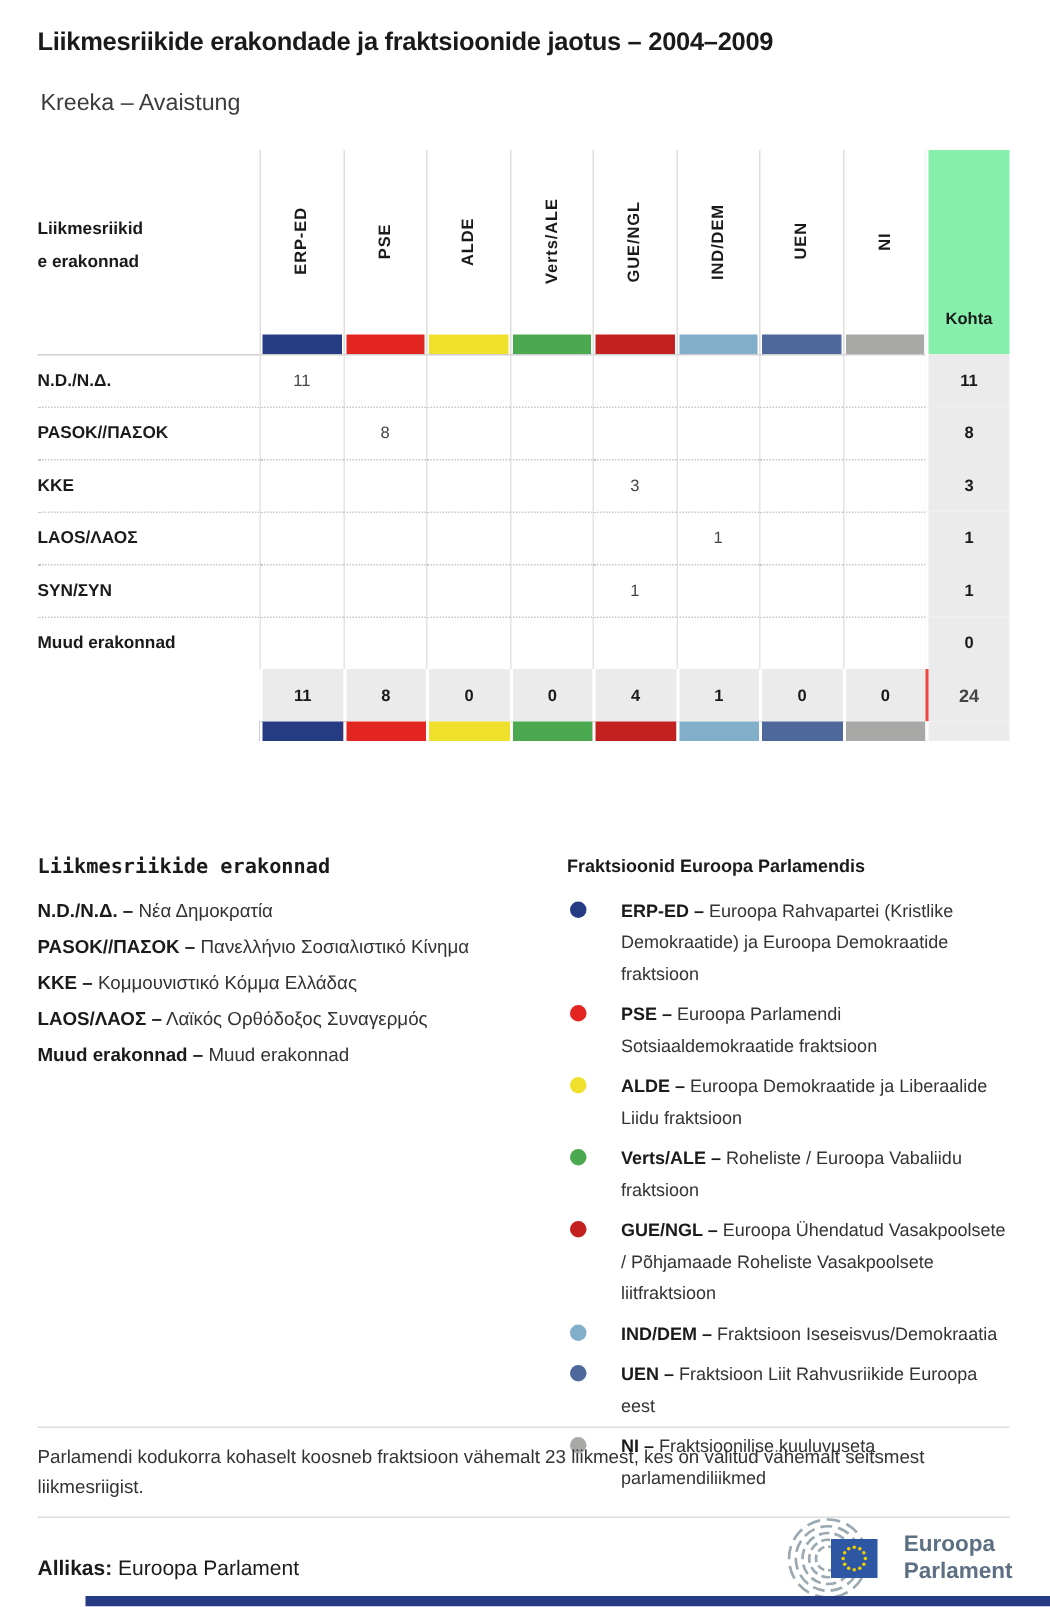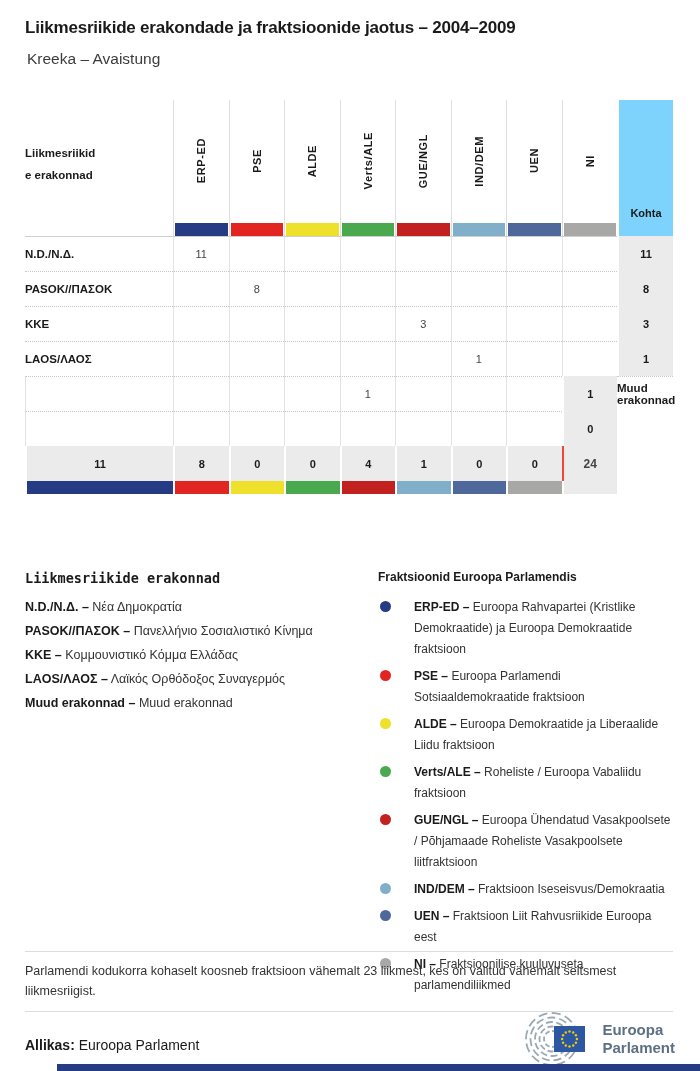--- a/index.html
+++ b/index.html
@@ -2,21 +2,21 @@
 <html><head>
 <meta charset="utf-8">
 <style>
   * { margin:0; padding:0; box-sizing:border-box; }
   body { background:#fff; }
   .page {
     position:relative; width:700px; height:1071px; background:#ffffff;
     font-family:"Liberation Sans", sans-serif; color:#1a1a1a; overflow:hidden;
   }
   .title { position:absolute; left:25px; top:18px; font-size:17px; font-weight:bold; letter-spacing:-0.2px; }
-  .subtitle { position:absolute; left:27px; top:50px; font-size:15.5px; color:#3c3c3c; }
+  .subtitle { position:absolute; left:27px; top:60px; font-size:15.5px; color:#3c3c3c; }
 
   
   .tbl {
     position:absolute; left:25px; top:100px; width:648px;
     display:grid;
     grid-template-columns:148px repeat(8, 55.5px) 56px;
     grid-auto-rows:35px;
     grid-template-rows:136px repeat(7, 35px) 13px;
   }
   .hcell { position:relative; border-left:1px solid #dedede; }
@@ -24,21 +24,21 @@
   .vtext {
     writing-mode:vertical-rl; transform:rotate(180deg);
     font-size:11px; font-weight:bold; letter-spacing:0.6px; white-space:nowrap; color:#1a1a1a;
   }
   .cbar { position:absolute; left:1px; right:1px; bottom:0; height:13px; }
   .rowhead-hcell { position:relative; }
   .rowhead-text {
     position:absolute; left:0; top:42px; width:72px;
     font-size:11.5px; font-weight:bold; line-height:22px; word-break:break-all;
   }
-  .kohta-hcell { background:#7dd3fc; display:flex; align-items:flex-end; justify-content:center;
+  .kohta-hcell { background:#86efac; display:flex; align-items:flex-end; justify-content:center;
     padding-bottom:17px; font-size:11px; font-weight:bold; border-left:2px solid #fff; }
 
   .cell { display:flex; align-items:center; justify-content:center; font-size:11px; color:#444; }
   .cell.first-line { border-top:1px solid #cfcfcf; }
   .cell.dotted { border-top:1px dotted #c6c6c6; }
   .label-cell { justify-content:flex-start; font-size:11.5px; font-weight:bold; color:#1a1a1a; }
   .val-cell { border-left:1px solid #e3e3e3; }
   .kohta-cell { background:#ebebeb; font-weight:bold; color:#1a1a1a; border-left:2px solid #fff; }
   .tot-cell { background:#ebebeb; font-weight:bold; color:#1a1a1a; border-left:2px solid #fff; }
   .kohta-total { background:#ebebeb; font-weight:bold; font-size:12px; border-left:2px solid #ef4444; }
@@ -169,20 +169,21 @@
     <div class="cell dotted val-cell"></div>
     <div class="cell dotted val-cell"></div>
     <div class="cell dotted val-cell"></div>
     <div class="cell dotted val-cell"></div>
     <div class="cell dotted val-cell"></div>
     <div class="cell dotted val-cell">1</div>
     <div class="cell dotted val-cell"></div>
     <div class="cell dotted val-cell"></div>
     <div class="cell kohta-cell">1</div>
 
+    <div class="cell dotted label-cell">SYN/ΣΥΝ</div>
     <div class="cell dotted val-cell"></div>
     <div class="cell dotted val-cell"></div>
     <div class="cell dotted val-cell"></div>
     <div class="cell dotted val-cell"></div>
     <div class="cell dotted val-cell">1</div>
     <div class="cell dotted val-cell"></div>
     <div class="cell dotted val-cell"></div>
     <div class="cell dotted val-cell"></div>
     <div class="cell kohta-cell">1</div>
 

